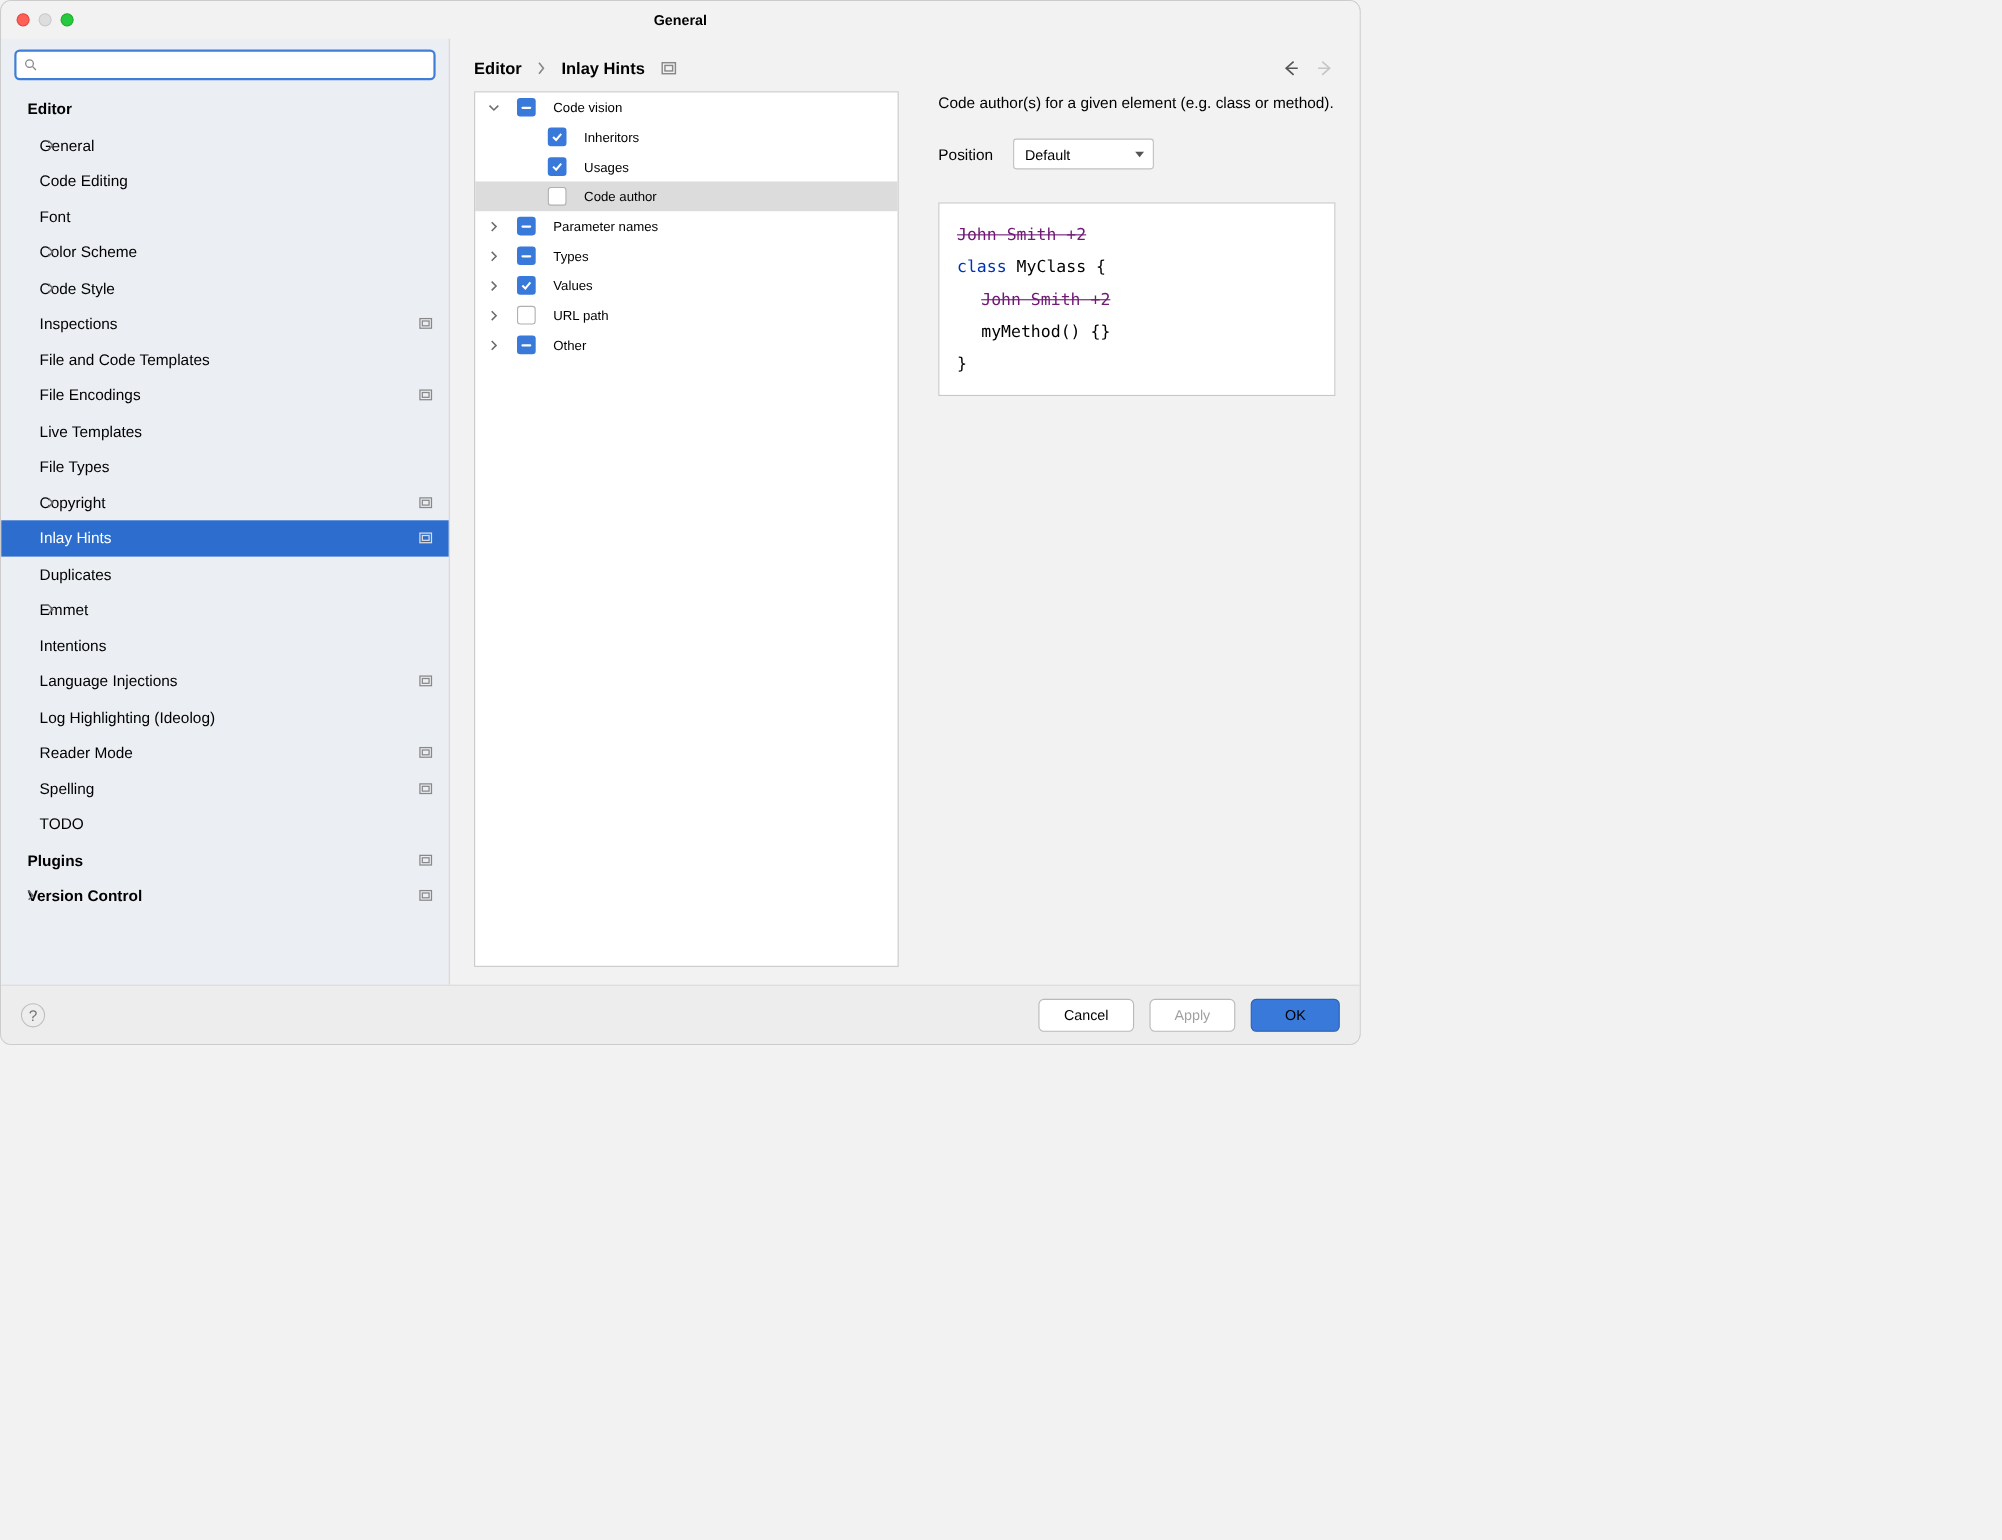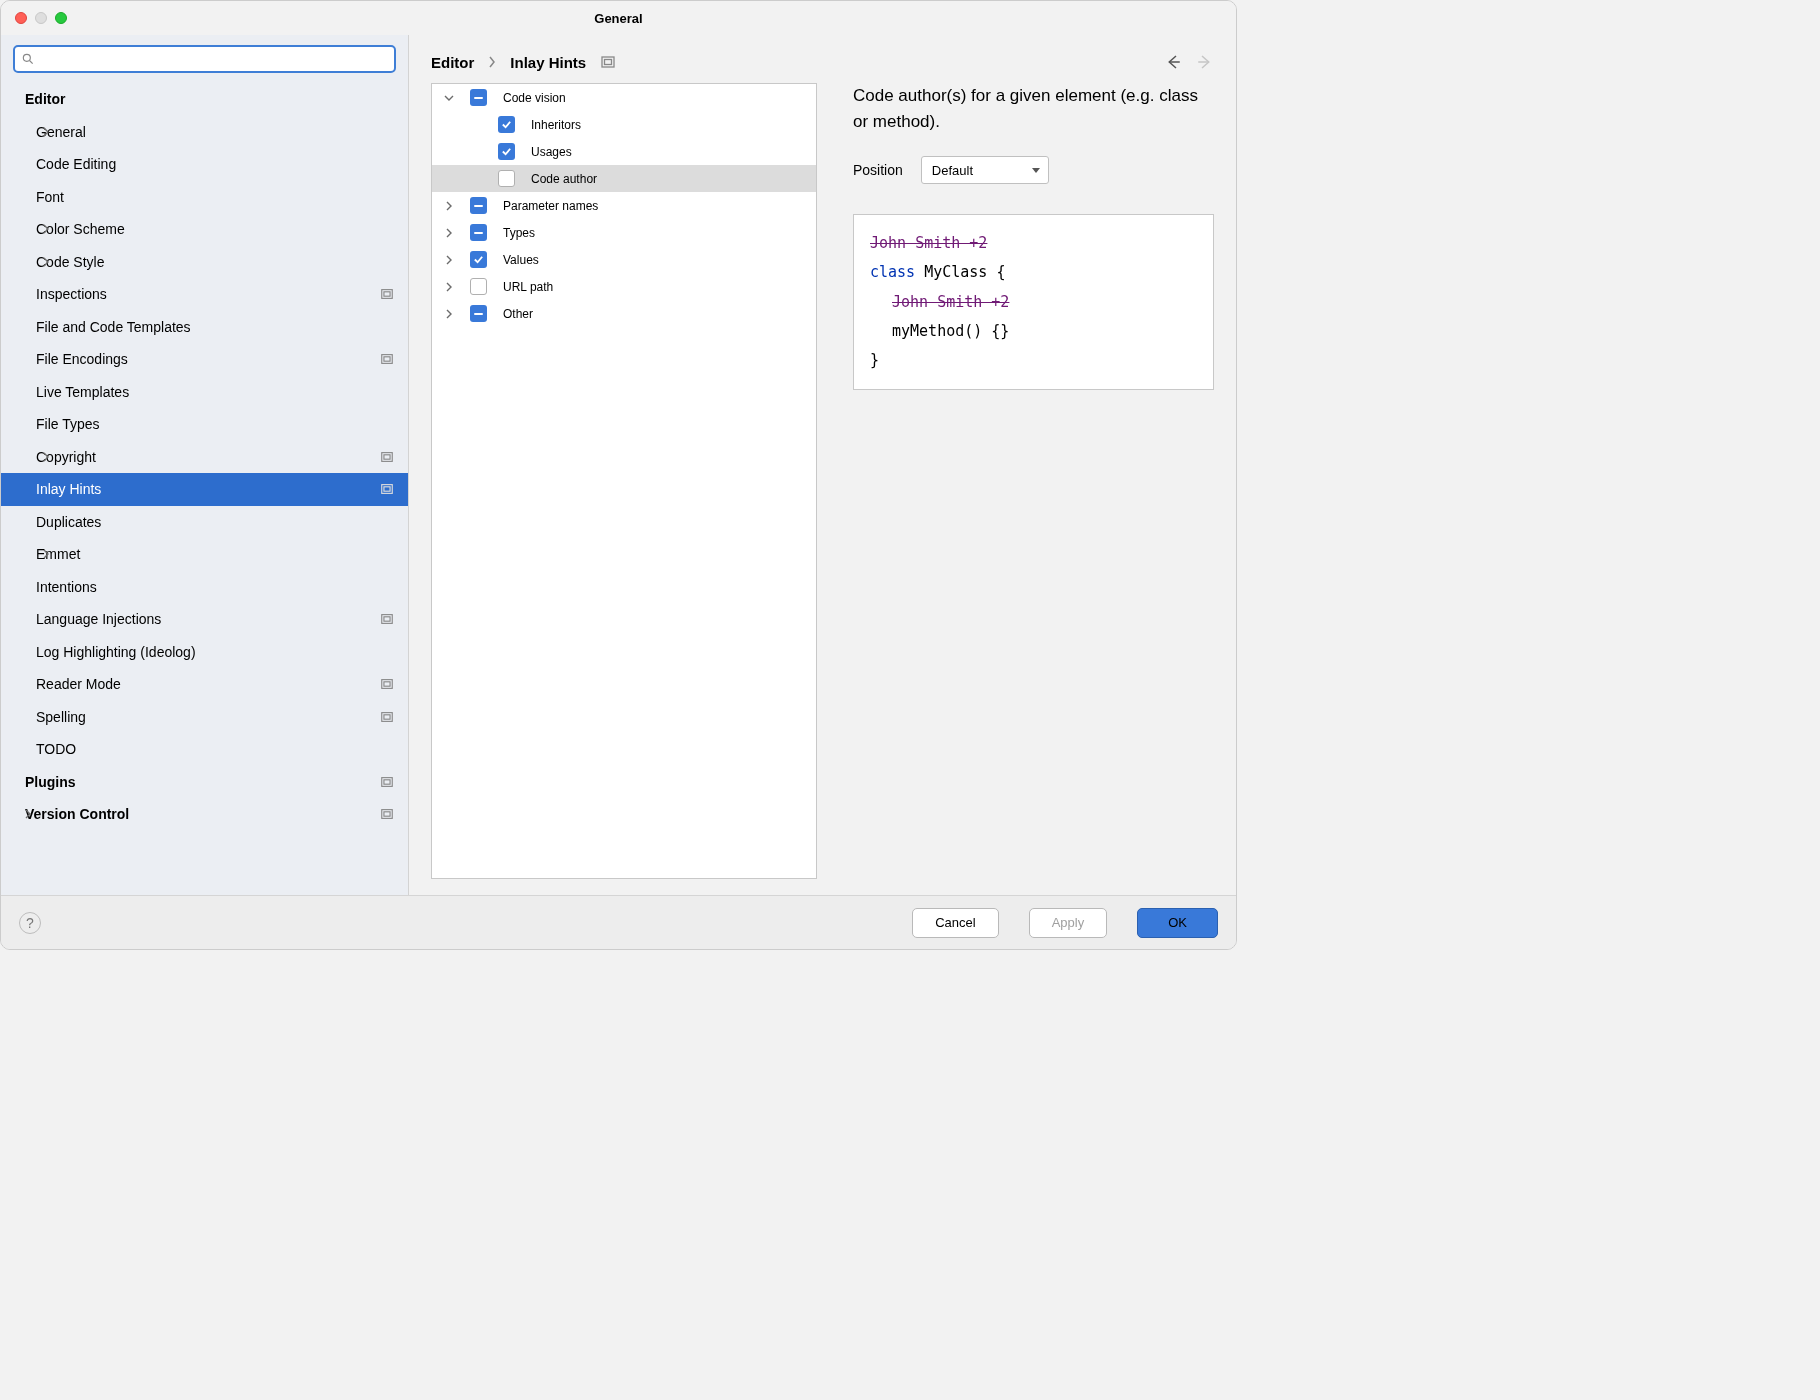--- a/index.html
+++ b/index.html
@@ -134,21 +134,21 @@
   align-items: center;
   justify-content: center;
   flex-shrink: 0;
 }
 .cbox.checked, .cbox.indet { background: #3979d9; }
 .cbox.unchecked { background: #fff; border: 1px solid #b0b0b0; }
 .cbox svg { width: 11px; height: 11px; color: #fff; }
 .cbox.indet::after { content:""; width:9px; height:2px; background:#fff; border-radius:1px; }
 
 .detail-pane { flex: 1; }
-.desc { font-size: 17px; line-height: 1.5; margin-bottom: 22px; }
+.desc { font-size: 14px; line-height: 1.5; margin-bottom: 22px; }
 .pos-row { display: flex; align-items: center; gap: 18px; margin-bottom: 30px; }
 .pos-label { font-size: 14px; }
 .select {
   border: 1px solid #c0c0c0;
   background: #fff;
   border-radius: 3px;
   height: 28px;
   padding: 0 26px 0 10px;
   font-size: 13px;
   position: relative;
@@ -185,21 +185,21 @@
   padding: 0 18px;
 }
 .help {
   width: 22px; height: 22px;
   border: 1px solid #bdbdbd;
   border-radius: 50%;
   display: flex; align-items: center; justify-content: center;
   color: #777;
   font-size: 14px;
 }
-.footer-btns { margin-left: auto; display: flex; gap: 30px; }
+.footer-btns { margin-left: auto; display: flex; gap: 14px; }
 .btn {
   height: 30px;
   padding: 0 22px;
   border-radius: 5px;
   font-size: 13px;
   border: 1px solid #b9b9b9;
   background: #fff;
   display: inline-flex;
   align-items: center;
 }

